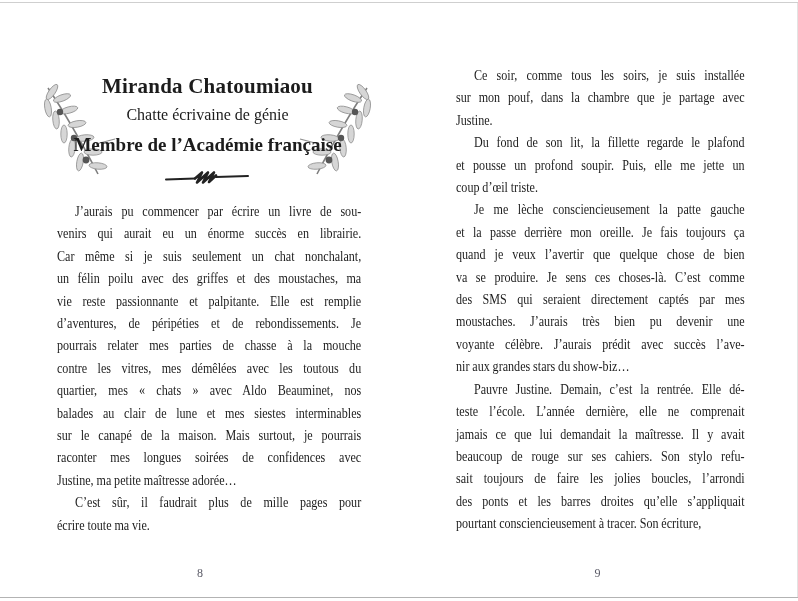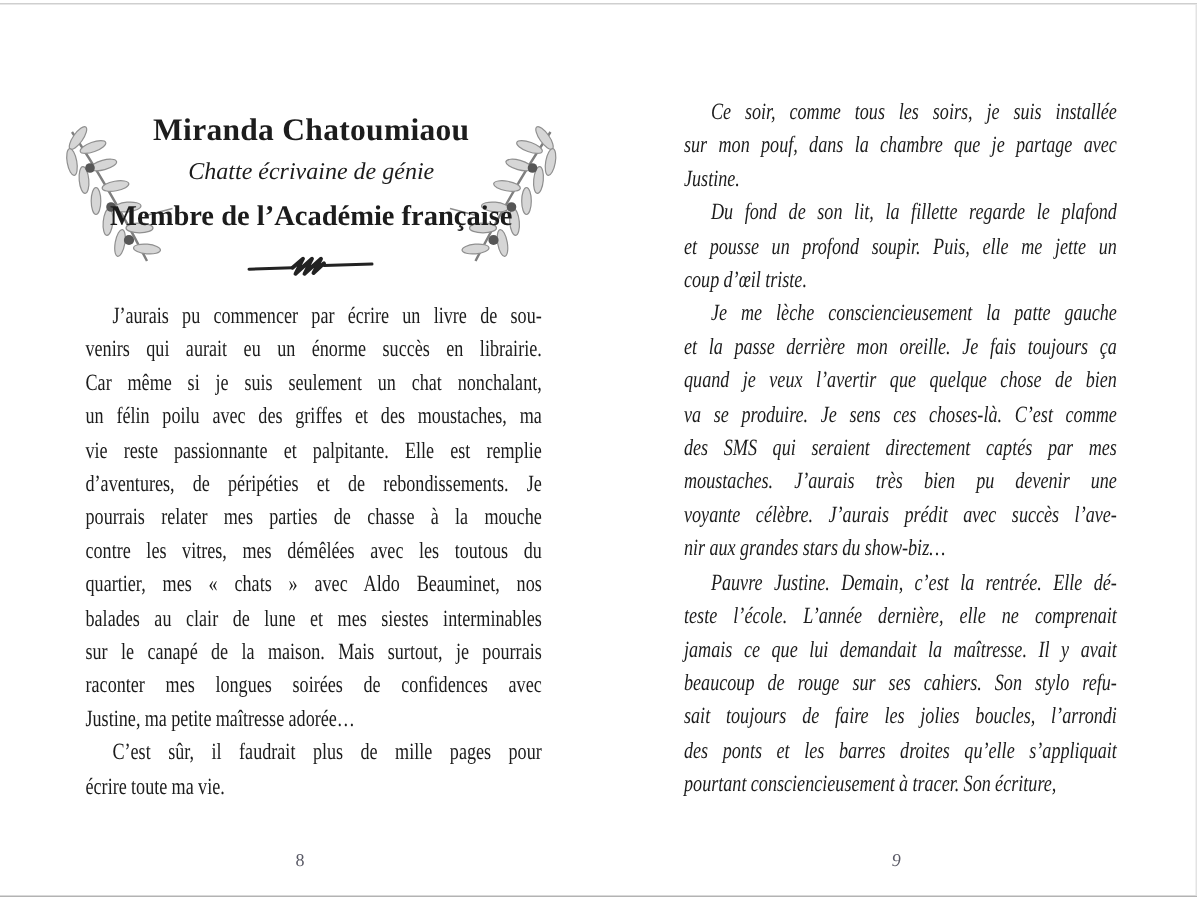--- a/index.html
+++ b/index.html
@@ -7,25 +7,25 @@
     width:798px; height:601px; position:relative; overflow:hidden;
     background:#ffffff; color:#1c1c1c;
     font-family:"Liberation Serif","DejaVu Serif",serif;
   }
   .edge-top    { position:absolute; left:0; right:0; top:2px;  height:1px; background:#cfcfcf; }
   .edge-bottom { position:absolute; left:0; right:0; top:597px; height:1px; background:#b3b3b3; }
   .edge-right  { position:absolute; right:0; top:3px; bottom:4px; width:1px; background:#e3e3e3; }
 
   .page { position:absolute; top:0; height:601px; }
   #page-left  { left:40px;  width:335px; }
-  #page-right { left:430px; width:340px;font-style:italic; }
+  #page-right { left:430px; width:340px; }
 
   .header-line { position:absolute; left:0; width:335px; text-align:center; white-space:nowrap; }
   .title       { top:74px;  font-size:21px;  font-weight:bold; letter-spacing:.2px; }
-  .subtitle    { top:106px; font-size:16px;  font-style:italic; }
+  .subtitle    { top:106px; font-size:16px;  }
   .affiliation { top:134px; font-size:19px; font-weight:bold; }
 
   .branch { position:absolute; width:80px; height:104px; }
   #branch-left  { left:-4px;  top:82px; }
   #branch-right { left:259px; top:82px; transform:scaleX(-1); }
 
   .divider { position:absolute; left:123px; top:169px; width:88px; height:18px; }
 
   .body-text {
     position:absolute; font-size:15.5px; line-height:22.4px;

